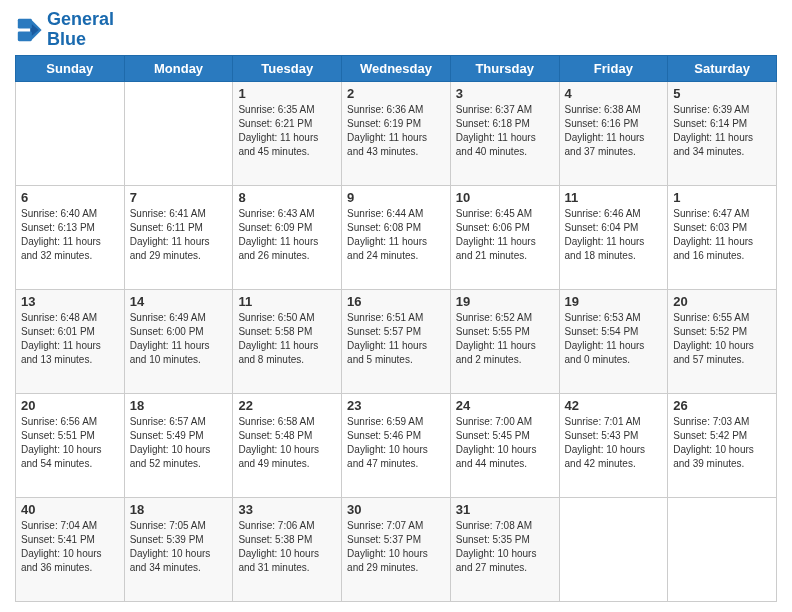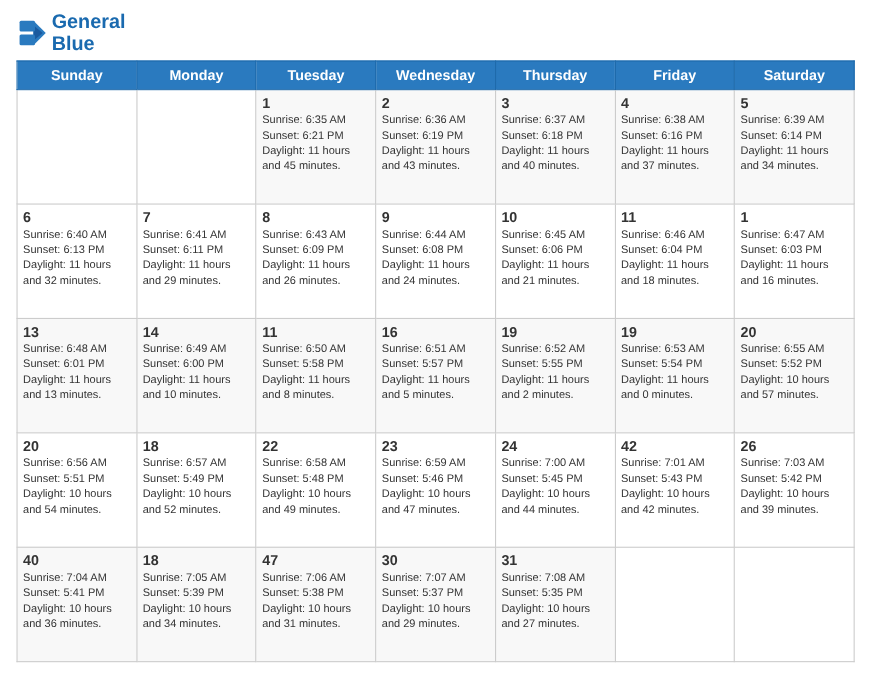--- a/index.html
+++ b/index.html
@@ -249,21 +249,21 @@
         <tr>
           <td>
             <span class="day-num">40</span>
             <div class="day-info">Sunrise: 7:04 AM<br>Sunset: 5:41 PM<br>Daylight: 10 hours and 36 minutes.</div>
           </td>
           <td>
             <span class="day-num">18</span>
             <div class="day-info">Sunrise: 7:05 AM<br>Sunset: 5:39 PM<br>Daylight: 10 hours and 34 minutes.</div>
           </td>
           <td>
-            <span class="day-num">47</span>
+            <span class="day-num">33</span>
             <div class="day-info">Sunrise: 7:06 AM<br>Sunset: 5:38 PM<br>Daylight: 10 hours and 31 minutes.</div>
           </td>
           <td>
             <span class="day-num">30</span>
             <div class="day-info">Sunrise: 7:07 AM<br>Sunset: 5:37 PM<br>Daylight: 10 hours and 29 minutes.</div>
           </td>
           <td>
             <span class="day-num">31</span>
             <div class="day-info">Sunrise: 7:08 AM<br>Sunset: 5:35 PM<br>Daylight: 10 hours and 27 minutes.</div>
           </td>

